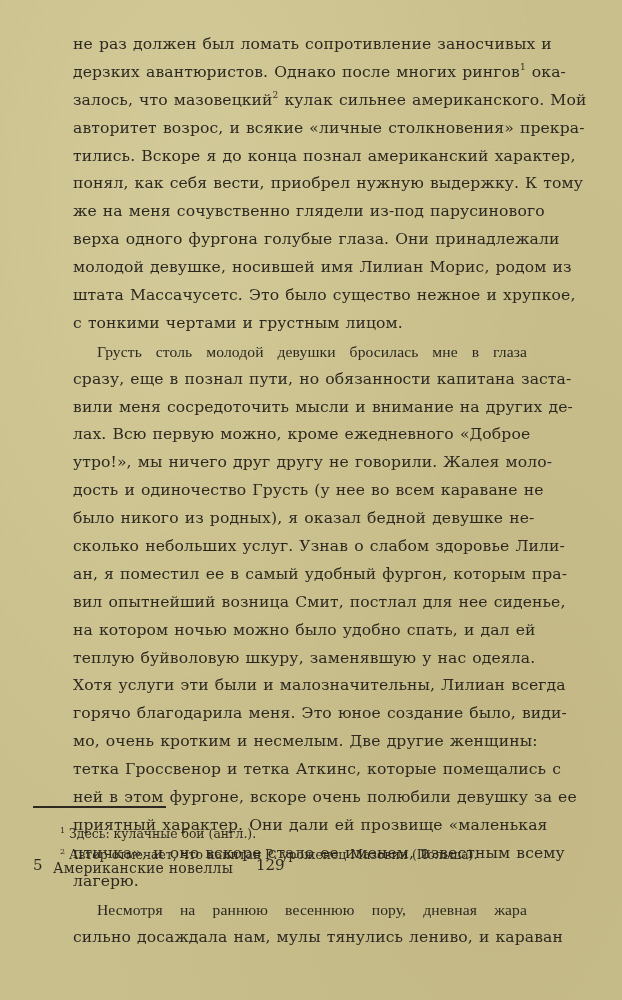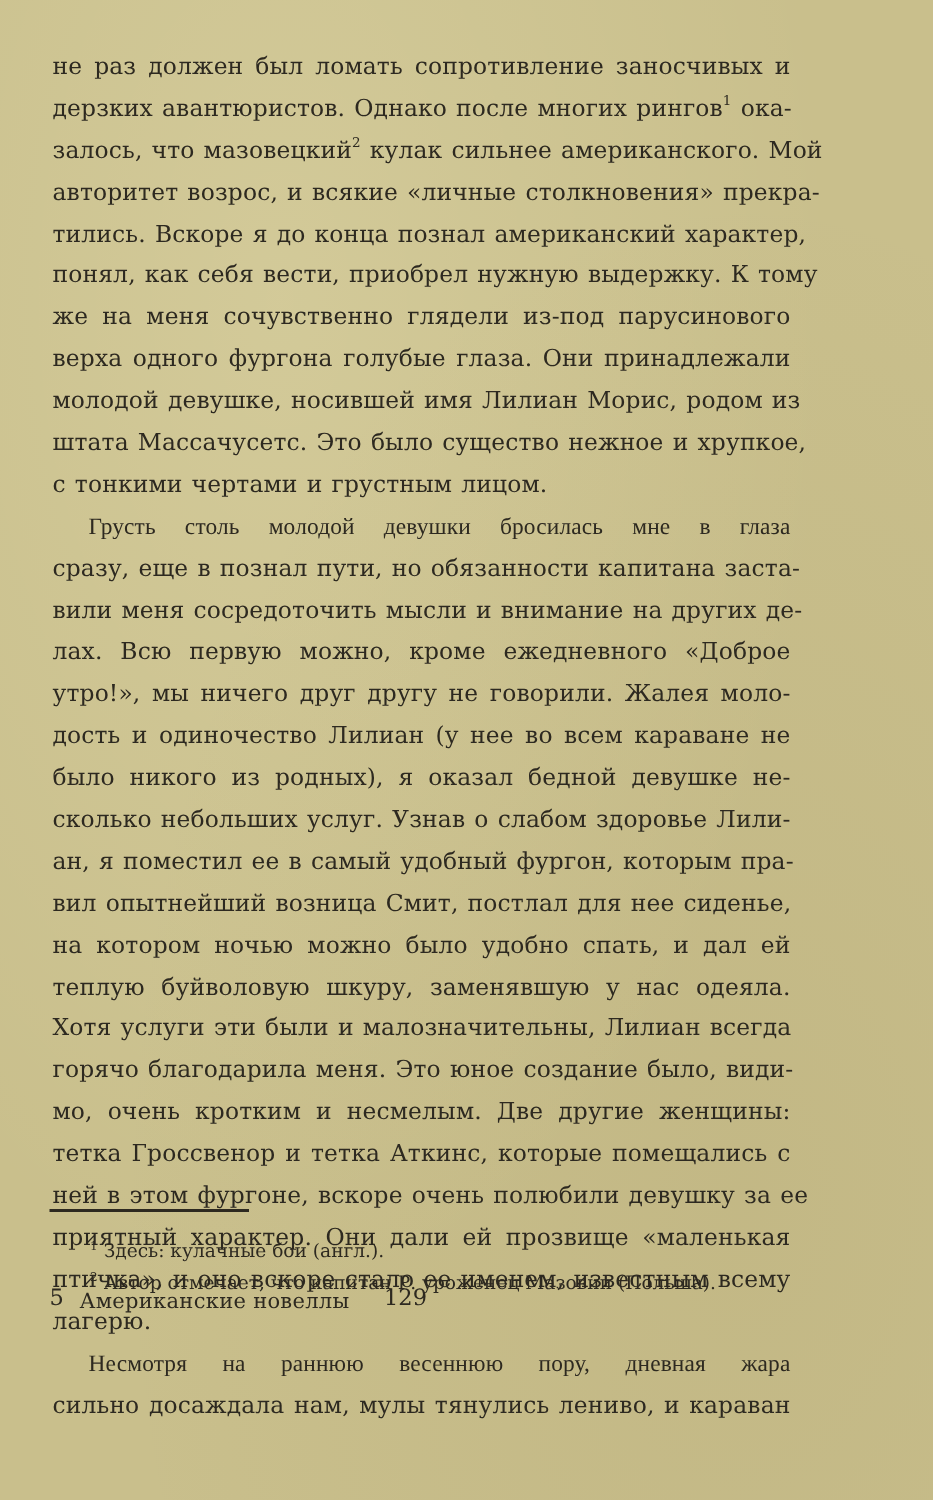--- a/index.html
+++ b/index.html
@@ -20,21 +20,21 @@
     height: 27.9px; line-height: 27.9px;
     font-size: 15.6px;
     text-align: justify; text-align-last: justify;
     white-space: nowrap;
     letter-spacing: 0.1px;
     word-spacing: 1px;
     overflow: visible;
   }
   .line.last { text-align-last: left; }
   .line.indent { padding-left: 24px; font-family: Liberation Serif, serif; }
-  .line span.t { display: inline; }
+  .line span.t { display: inline; margin-left: 38px; }
   sup.fn { font-size: 9px; vertical-align: 7px; line-height: 0; }
   .rule {
     position: absolute; left: 33px; top: 806px; width: 133px; height: 1.5px;
     background: #2d2920;
   }
   .footnotes { position: absolute; left: 60px; top: 822px; font-size: 12.4px; line-height: 18px; }
   .footnote { display: block; white-space: nowrap; }
   .footnote sup { font-size: 8px; vertical-align: 5px; margin-right: 4px; }
   .signature { position: absolute; left: 33px; top: 856px; font-size: 15px; }
   .collection { position: absolute; left: 53px; top: 860px; font-size: 14px; letter-spacing: 0.2px; }
@@ -54,21 +54,21 @@
       <span class="line"><span class="t">же на меня сочувственно глядели из-под парусинового</span></span>
       <span class="line"><span class="t">верха одного фургона голубые глаза. Они принадлежали</span></span>
       <span class="line"><span class="t">молодой девушке, носившей имя Лилиан Морис, родом из</span></span>
       <span class="line"><span class="t">штата Массачусетс. Это было существо нежное и хрупкое,</span></span>
       <span class="line last"><span class="t">с тонкими чертами и грустным лицом.</span></span>
       <span class="line indent"><span class="t">Грусть столь молодой девушки бросилась мне в глаза</span></span>
       <span class="line"><span class="t">сразу, еще в познал пути, но обязанности капитана заста-</span></span>
       <span class="line"><span class="t">вили меня сосредоточить мысли и внимание на других де-</span></span>
       <span class="line"><span class="t">лах. Всю первую можно, кроме ежедневного «Доброе</span></span>
       <span class="line"><span class="t">утро!», мы ничего друг другу не говорили. Жалея моло-</span></span>
-      <span class="line"><span class="t">дость и одиночество Лилиан (у нее во всем караване не</span></span>
+      <span class="line"><span class="t">дость и одиночество Грусть (у нее во всем караване не</span></span>
       <span class="line"><span class="t">было никого из родных), я оказал бедной девушке не-</span></span>
       <span class="line"><span class="t">сколько небольших услуг. Узнав о слабом здоровье Лили-</span></span>
       <span class="line"><span class="t">ан, я поместил ее в самый удобный фургон, которым пра-</span></span>
       <span class="line"><span class="t">вил опытнейший возница Смит, постлал для нее сиденье,</span></span>
       <span class="line"><span class="t">на котором ночью можно было удобно спать, и дал ей</span></span>
       <span class="line"><span class="t">теплую буйволовую шкуру, заменявшую у нас одеяла.</span></span>
       <span class="line"><span class="t">Хотя услуги эти были и малозначительны, Лилиан всегда</span></span>
       <span class="line"><span class="t">горячо благодарила меня. Это юное создание было, види-</span></span>
       <span class="line"><span class="t">мо, очень кротким и несмелым. Две другие женщины:</span></span>
       <span class="line"><span class="t">тетка Гроссвенор и тетка Аткинс, которые помещались с</span></span>

